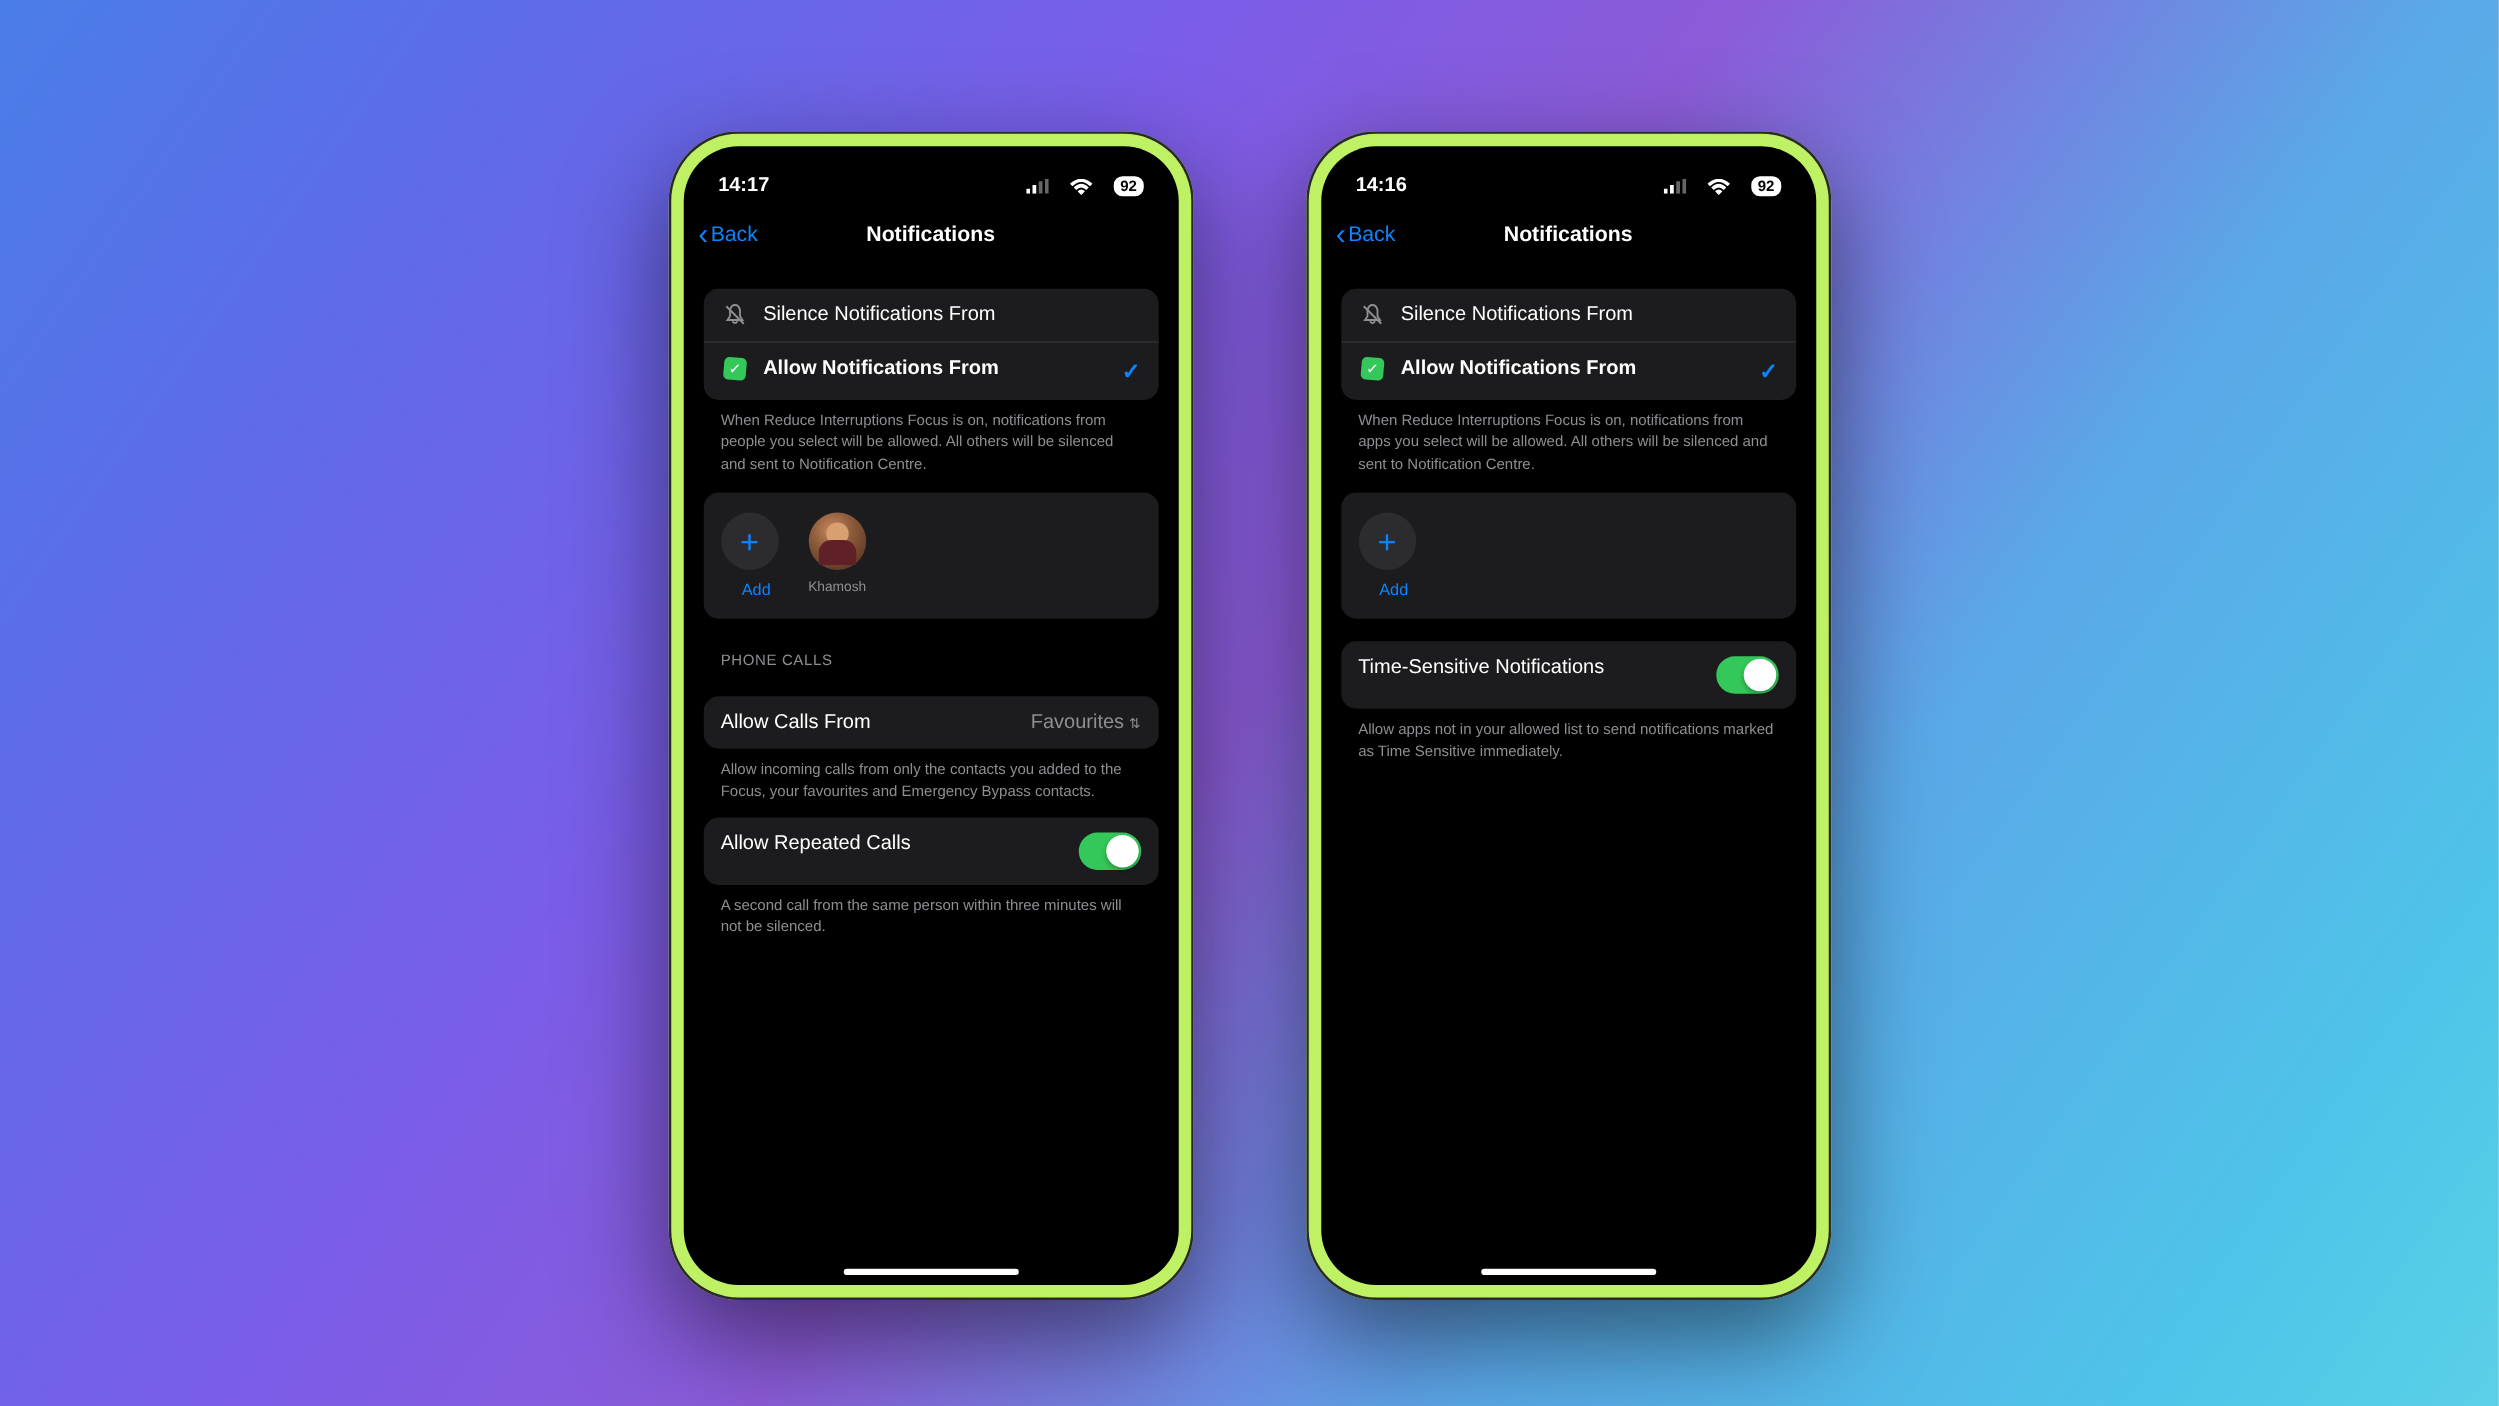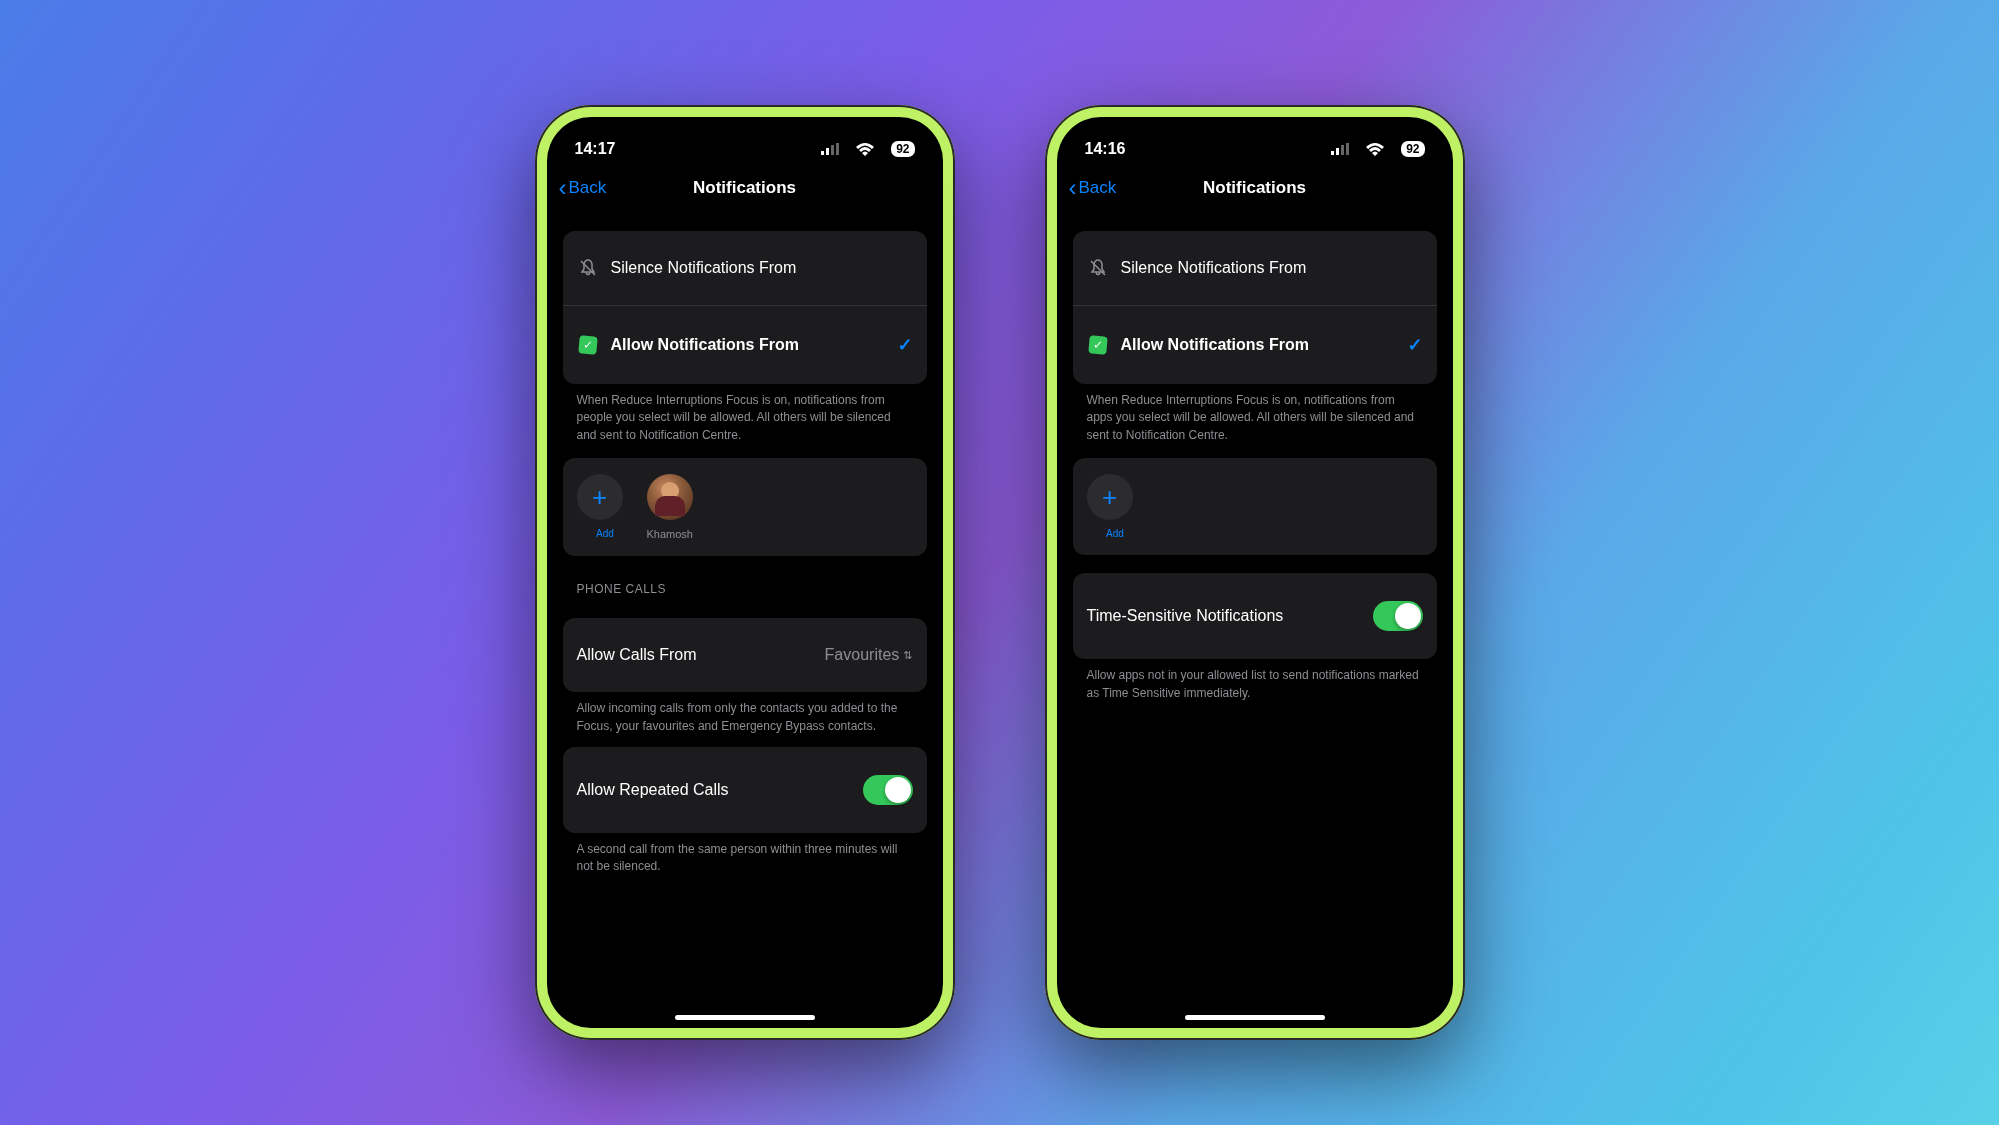--- a/index.html
+++ b/index.html
@@ -88,22 +88,21 @@
 }
 .content { padding: 0 16px; }
 .group {
   background: #1c1c1e;
   border-radius: 12px;
   margin-top: 20px;
   overflow: hidden;
 }
 .row {
   display: flex;
-  align-items: center;
-  padding: 28px 14px;
+  padding: 12px 14px;
   color: #fff;
   font-size: 16px;
   gap: 12px;
   border-bottom: 0.5px solid #333;
 }
 .row:last-child { border-bottom: none; }
 .row-icon { width: 22px; display: flex; justify-content: center; }
 .row-label { flex: 1; }
 .row-label.bold { font-weight: 600; }
 .checkmark { color: #0A84FF; font-size: 18px; font-weight: 600; }
@@ -163,21 +162,21 @@
 }
 .avatar::after {
   content: "";
   position: absolute;
   bottom: 4px; left: 8px;
   width: 30px; height: 20px;
   border-radius: 10px 10px 0 0;
   background: #602028;
 }
 .person-label { color: #8e8e93; font-size: 11px; text-align: right; }
-.add-label { color: #0A84FF; font-size: 10px; margin-left: 11px; }
+.add-label { color: #0A84FF; font-size: 13px; margin-left: 11px; }
 .value-text { color: #8e8e93; font-size: 16px; display: flex; align-items: center; gap: 4px; }
 .updown { font-size: 11px; color: #8e8e93; }
 .toggle {
   width: 50px;
   height: 30px;
   border-radius: 15px;
   background: #34C759;
   position: relative;
   flex-shrink: 0;
 }

